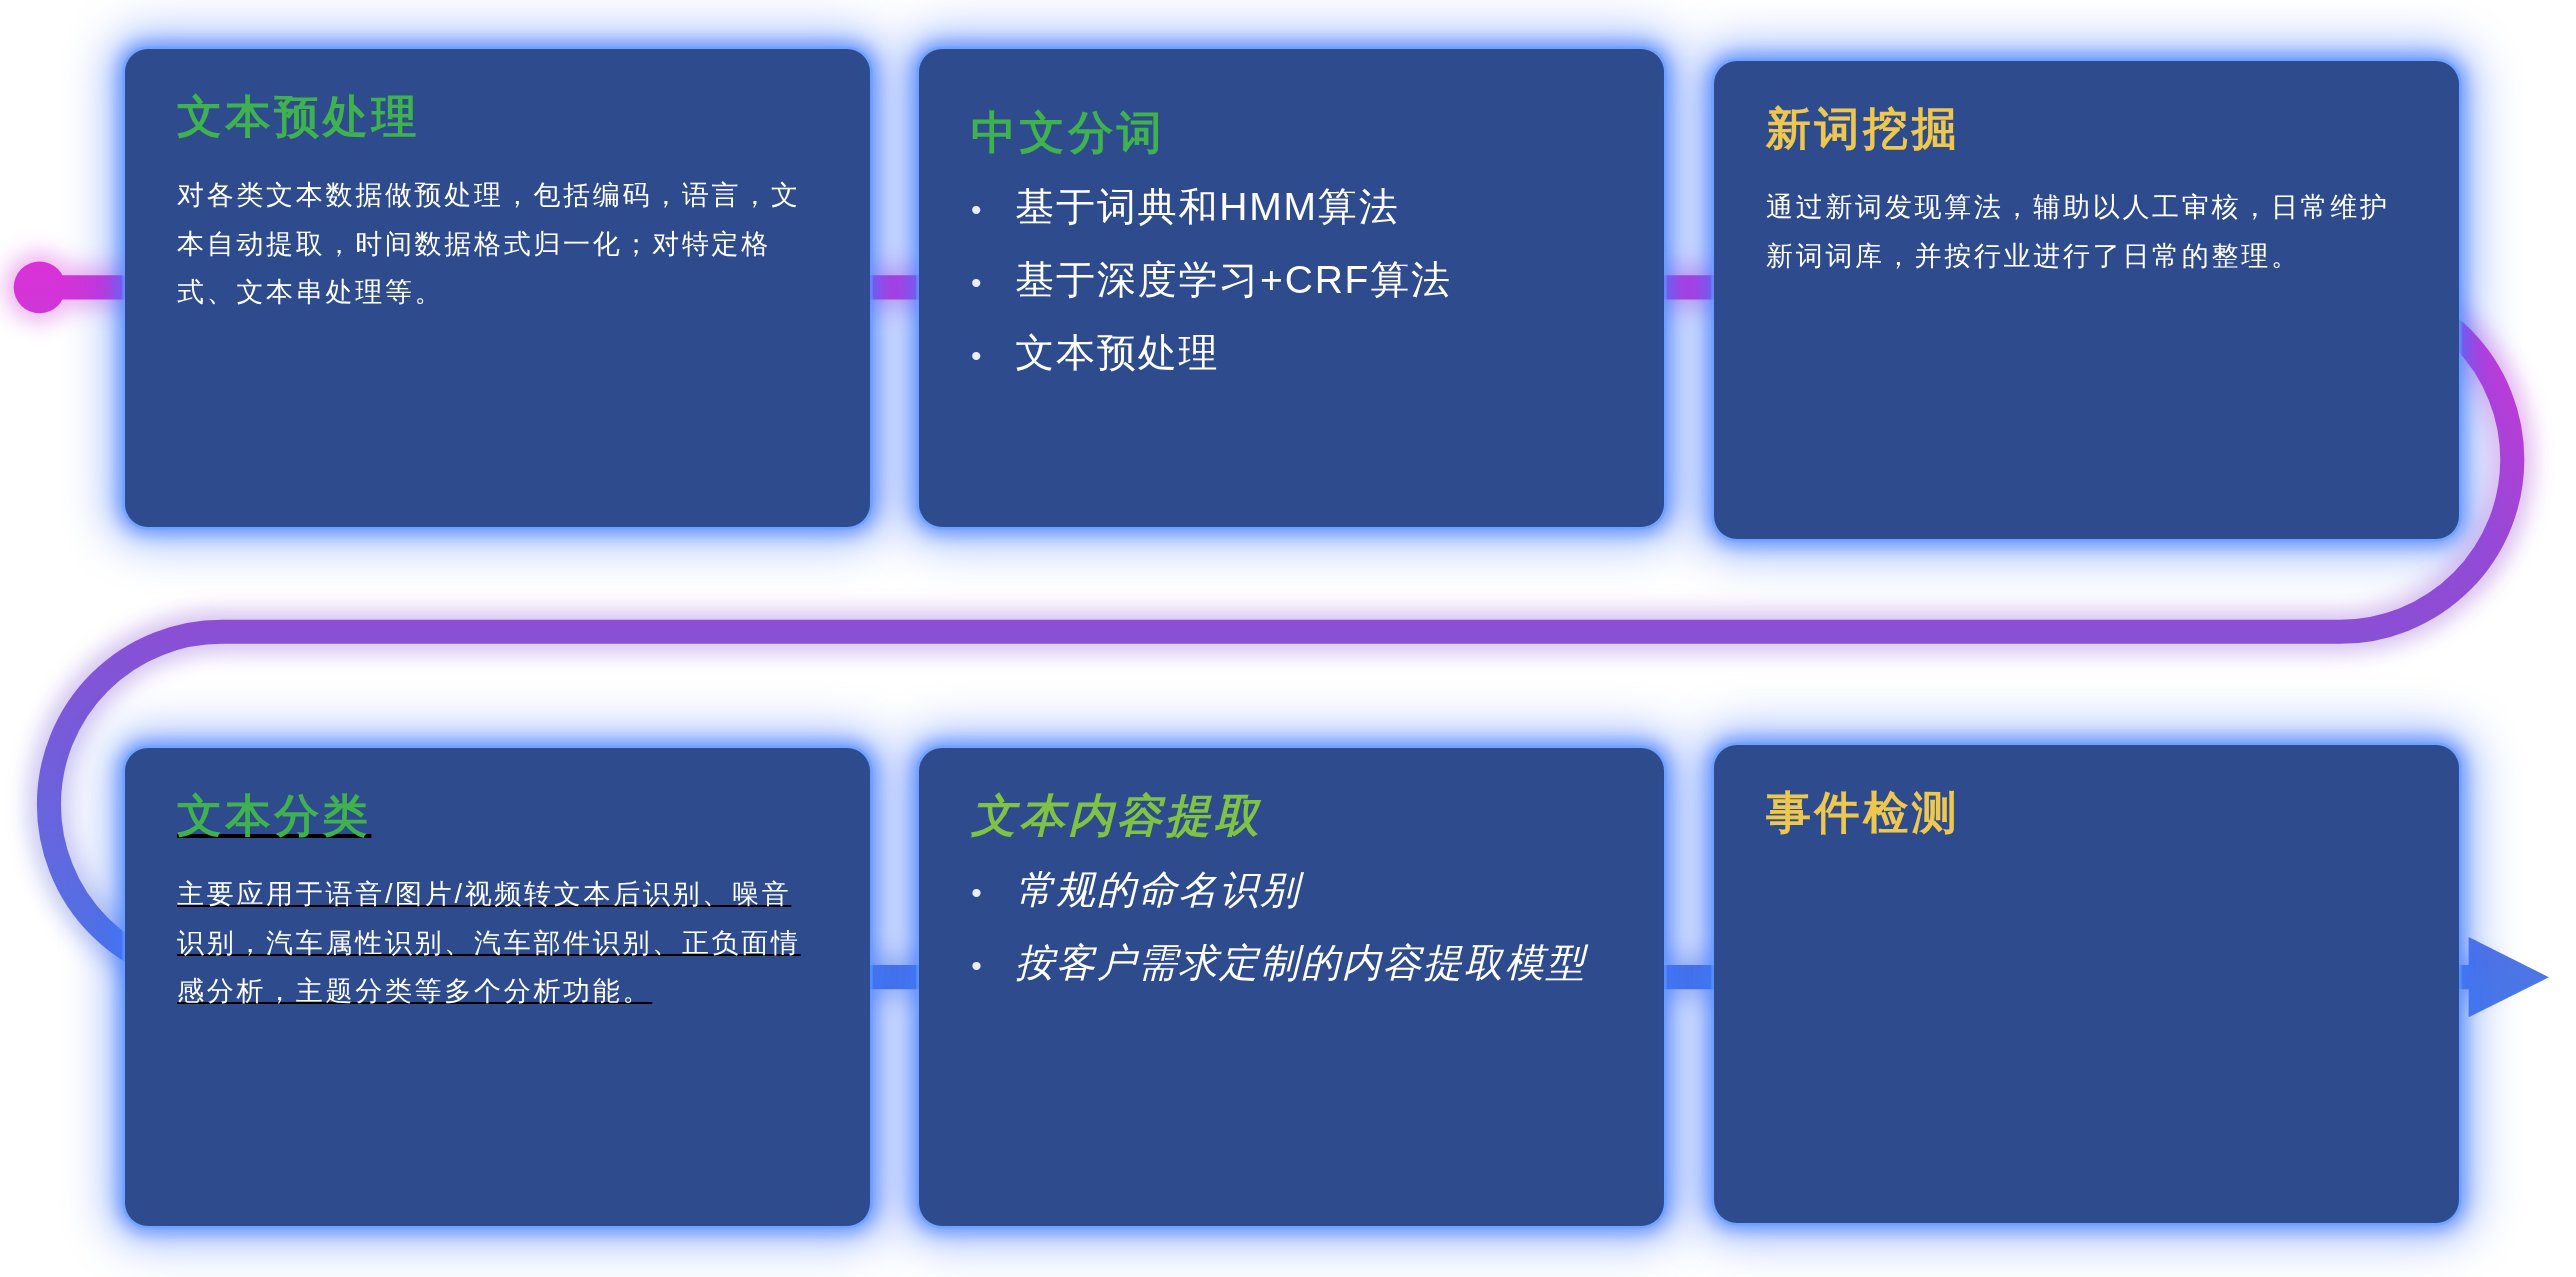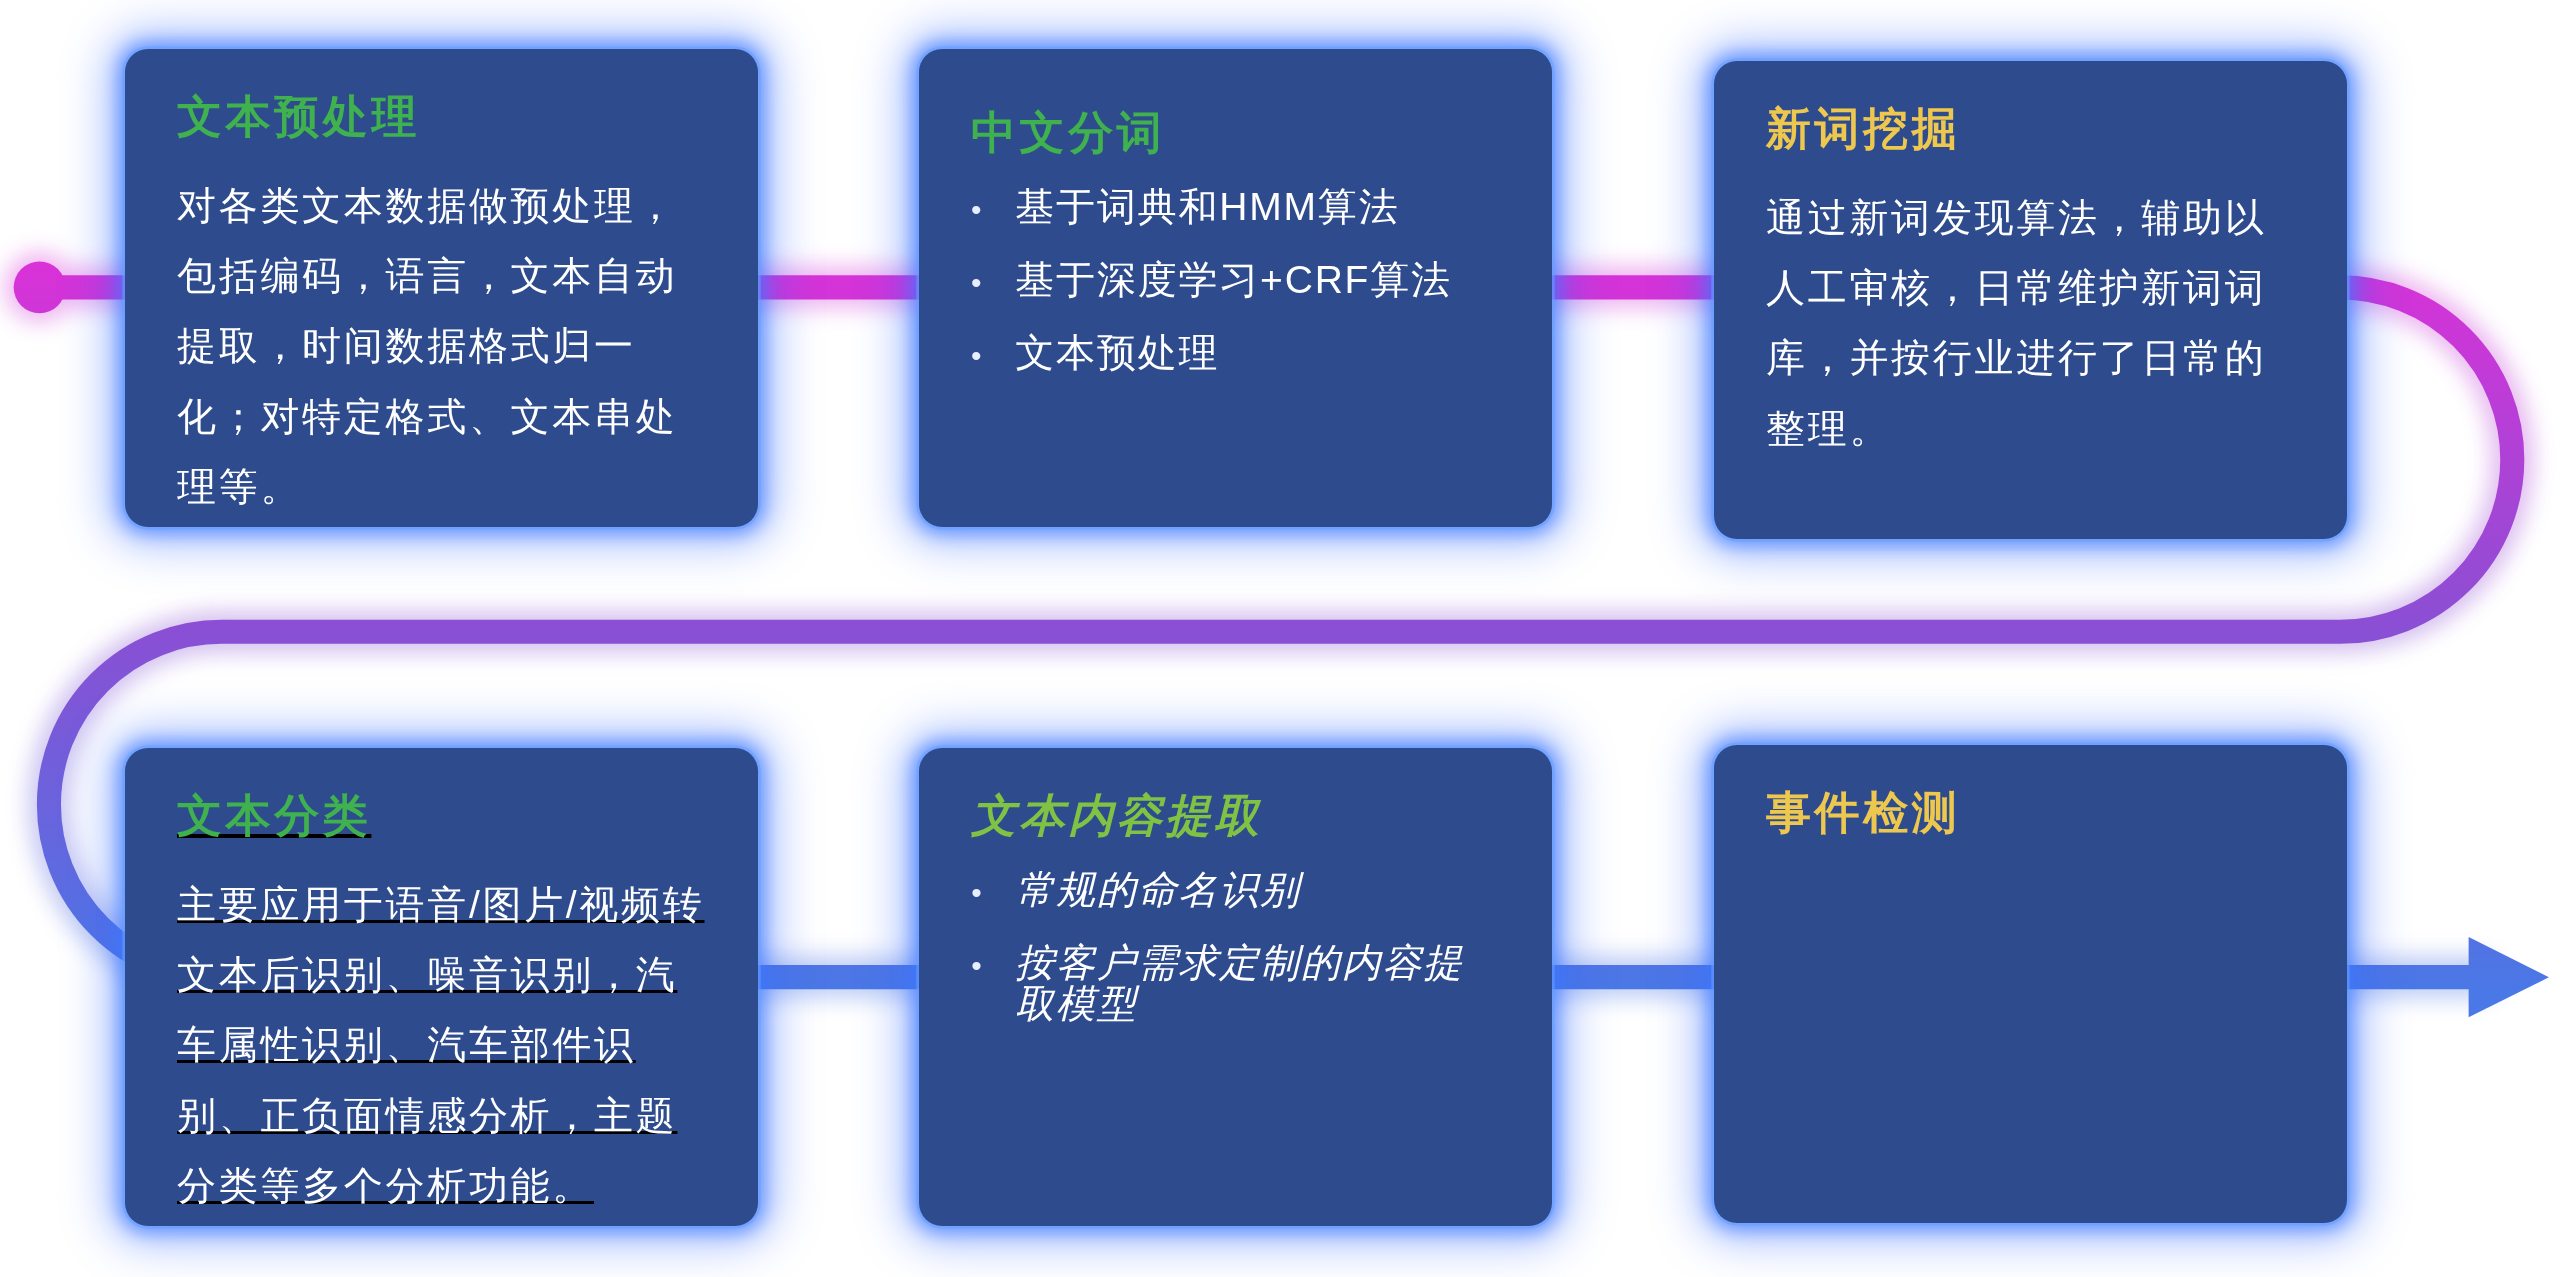--- a/index.html
+++ b/index.html
@@ -13,21 +13,21 @@
     font-family: "Liberation Sans", "DejaVu Sans", sans-serif;
   }
   .flow {
     position: absolute;
     left: 0; top: 0;
     width: 2576px; height: 1277px;
     pointer-events: none;
   }
   .card {
     position: absolute;
-    width: 633px;
+    width: 745px;
     height: 478px;
     background: #2e4c8d;
     border-radius: 23px;
     padding: 41px 52px;
     box-shadow:
       0 0 0 2.7px rgba(104,160,255,0.55),
       0 0 18px 6.2px rgba(62,122,255,0.70),
       0 0 46px 18px rgba(52,104,255,0.40);
   }
   .card-title {
@@ -35,21 +35,21 @@
     font-size: 45px;
     line-height: 1.2;
     font-weight: 700;
     letter-spacing: 3.6px;
   }
   .t-green  { color: #3fb14e; }
   .t-lime   { color: #7fc244; }
   .t-yellow { color: #eec74f; }
   .card-body {
     margin: 0;
-    font-size: 39px;
+    font-size: 27px;
     line-height: 1.8;
     letter-spacing: 2.7px;
     color: #ffffff;
   }
   .bullets {
     list-style: none;
     margin: 14.3px 0 0 0;
     padding: 0;
   }
   .bullets li {

